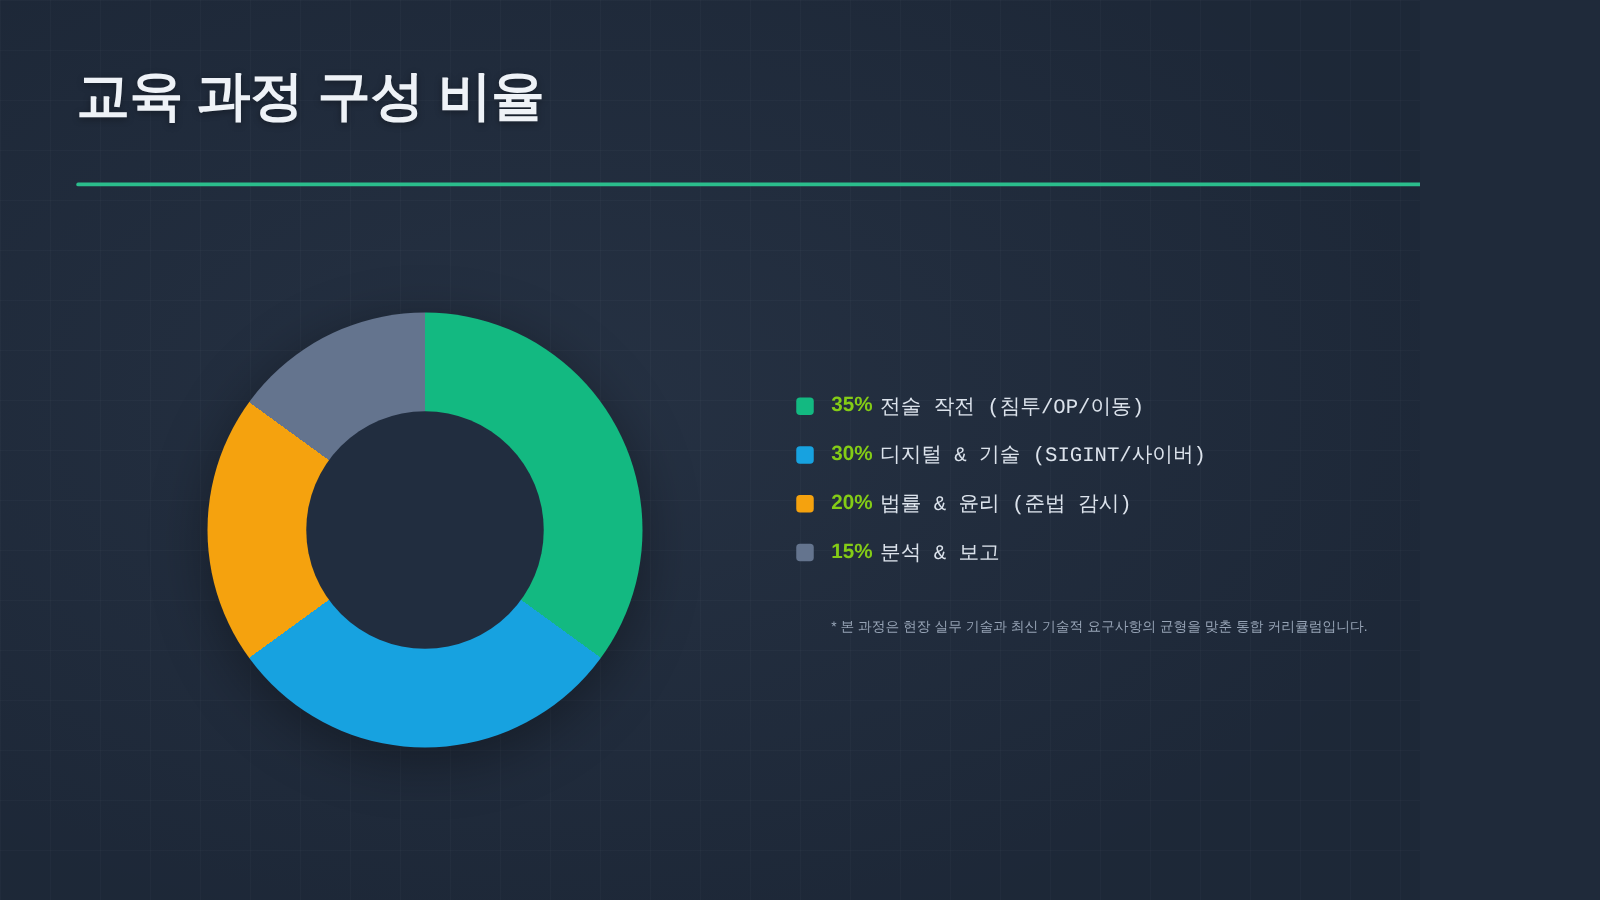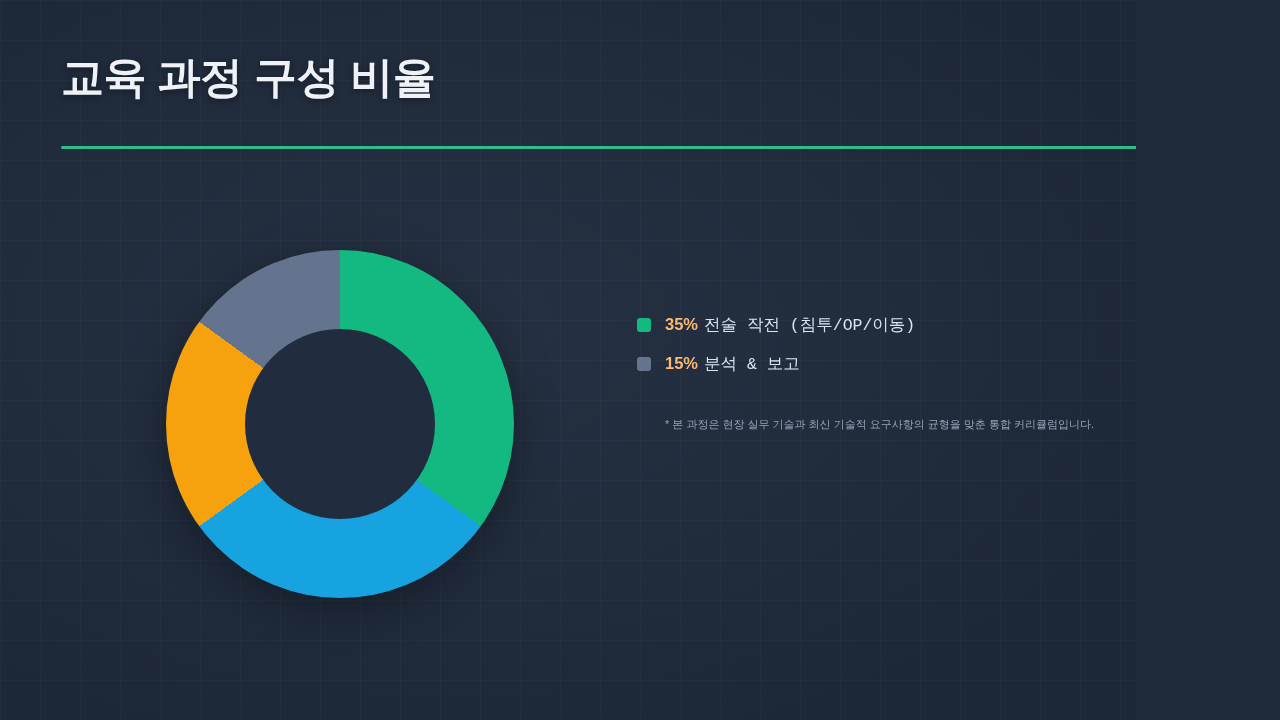--- a/index.html
+++ b/index.html
@@ -127,21 +127,21 @@
   .legend-swatch {
     flex: none;
     width: 14px;
     height: 14px;
     border-radius: 3px;
     margin-right: 14px;
   }
   .legend-pct {
     font-size: 16.5px;
     font-weight: 700;
-    color: #fdba74;
+    color: #84cc16;
     margin-right: 6px;
   }
   .legend-label {
     font-size: 16.5px;
     font-weight: 400;
     color: #dce3ec;
     font-family: Liberation Mono, monospace;
   }
 
   .footnote {
@@ -176,21 +176,31 @@
     </div>
 
     <div class="legend">
 
       <div class="legend-item">
         <span class="legend-swatch" id="sw0" style="background: rgb(19, 185, 129);"></span>
         <span class="legend-pct">35%</span>
         <span class="legend-label">전술 작전 (침투/OP/이동)</span>
       </div>
 
-
+      <div class="legend-item">
+        <span class="legend-swatch" id="sw1" style="background: rgb(23, 162, 224);"></span>
+        <span class="legend-pct">30%</span>
+        <span class="legend-label">디지털 &amp; 기술 (SIGINT/사이버)</span>
+      </div>
+
+      <div class="legend-item">
+        <span class="legend-swatch" id="sw2" style="background: rgb(245, 162, 14);"></span>
+        <span class="legend-pct">20%</span>
+        <span class="legend-label">법률 &amp; 윤리 (준법 감시)</span>
+      </div>
 
       <div class="legend-item">
         <span class="legend-swatch" id="sw3" style="background: rgb(100, 116, 142);"></span>
         <span class="legend-pct">15%</span>
         <span class="legend-label">분석 &amp; 보고</span>
       </div>
 
       <div class="footnote">* 본 과정은 현장 실무 기술과 최신 기술적 요구사항의 균형을 맞춘 통합 커리큘럼입니다.</div>
     </div>
 

